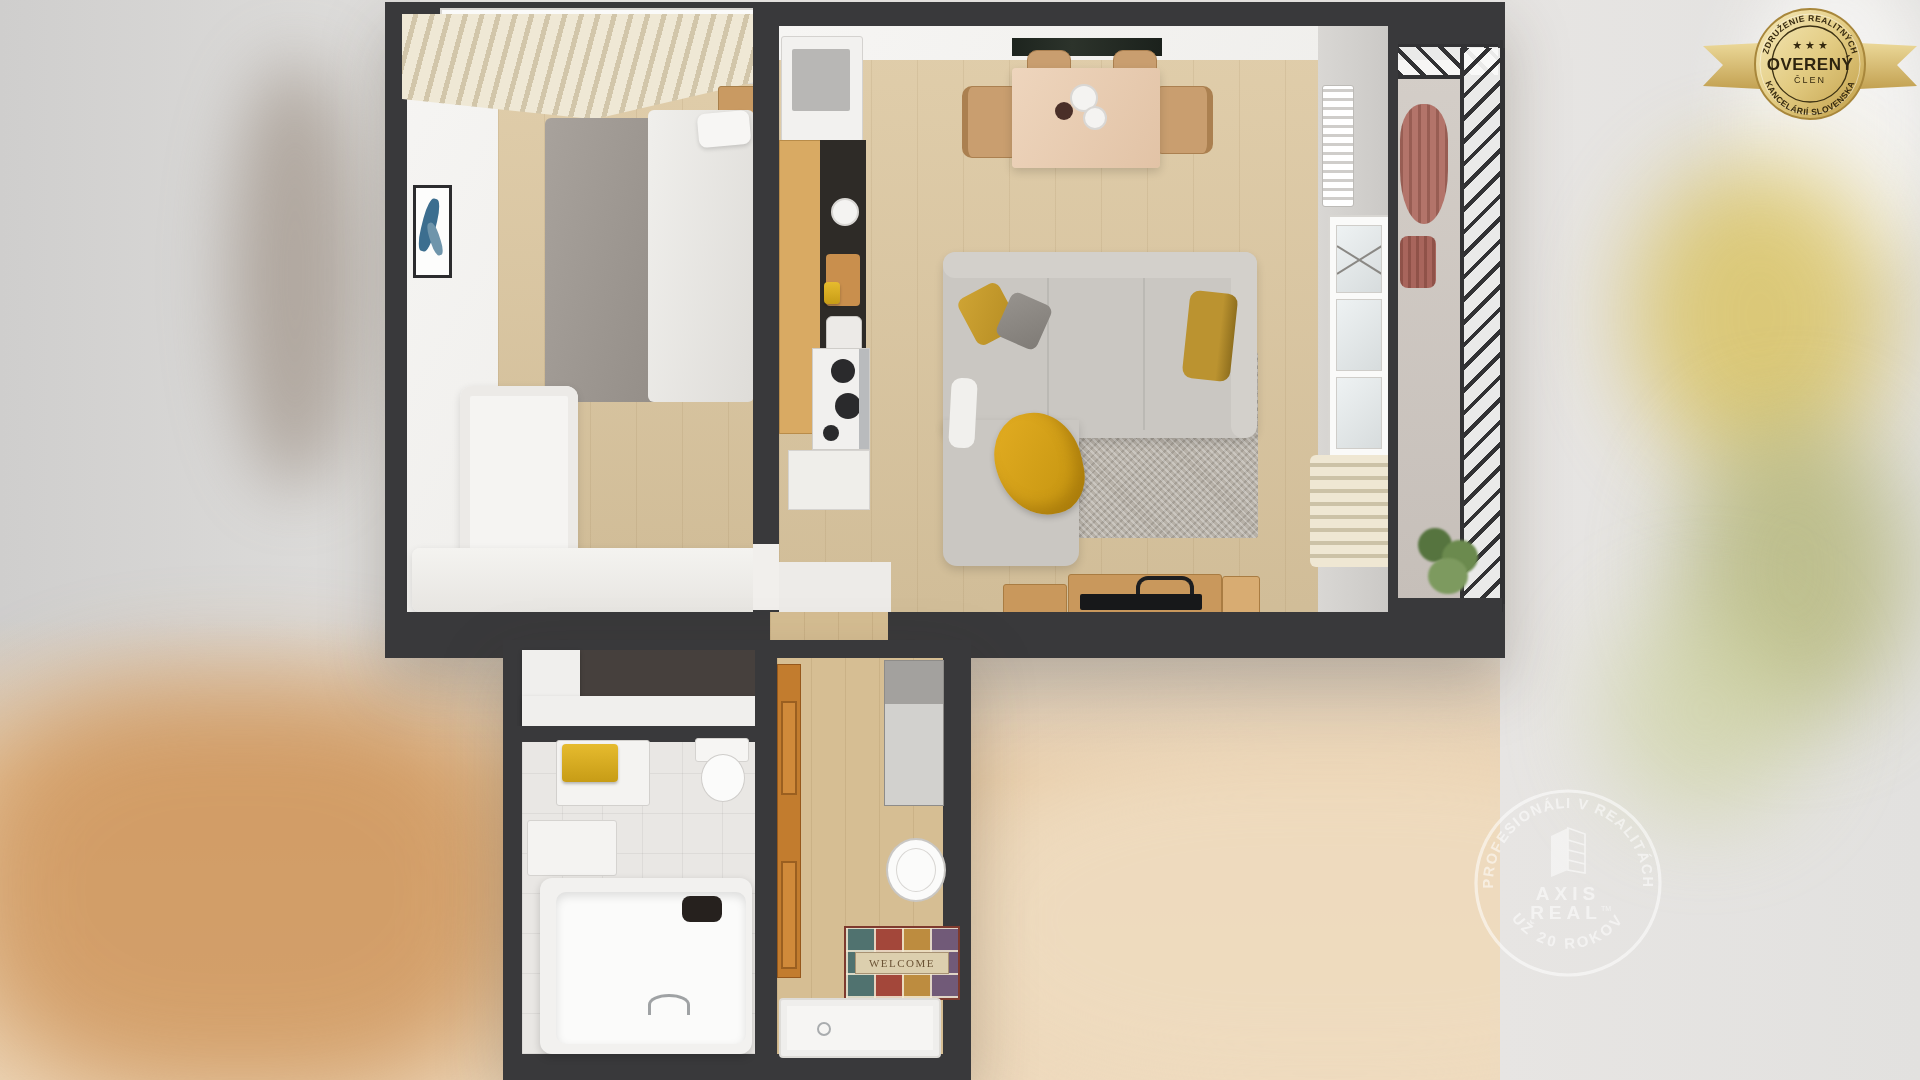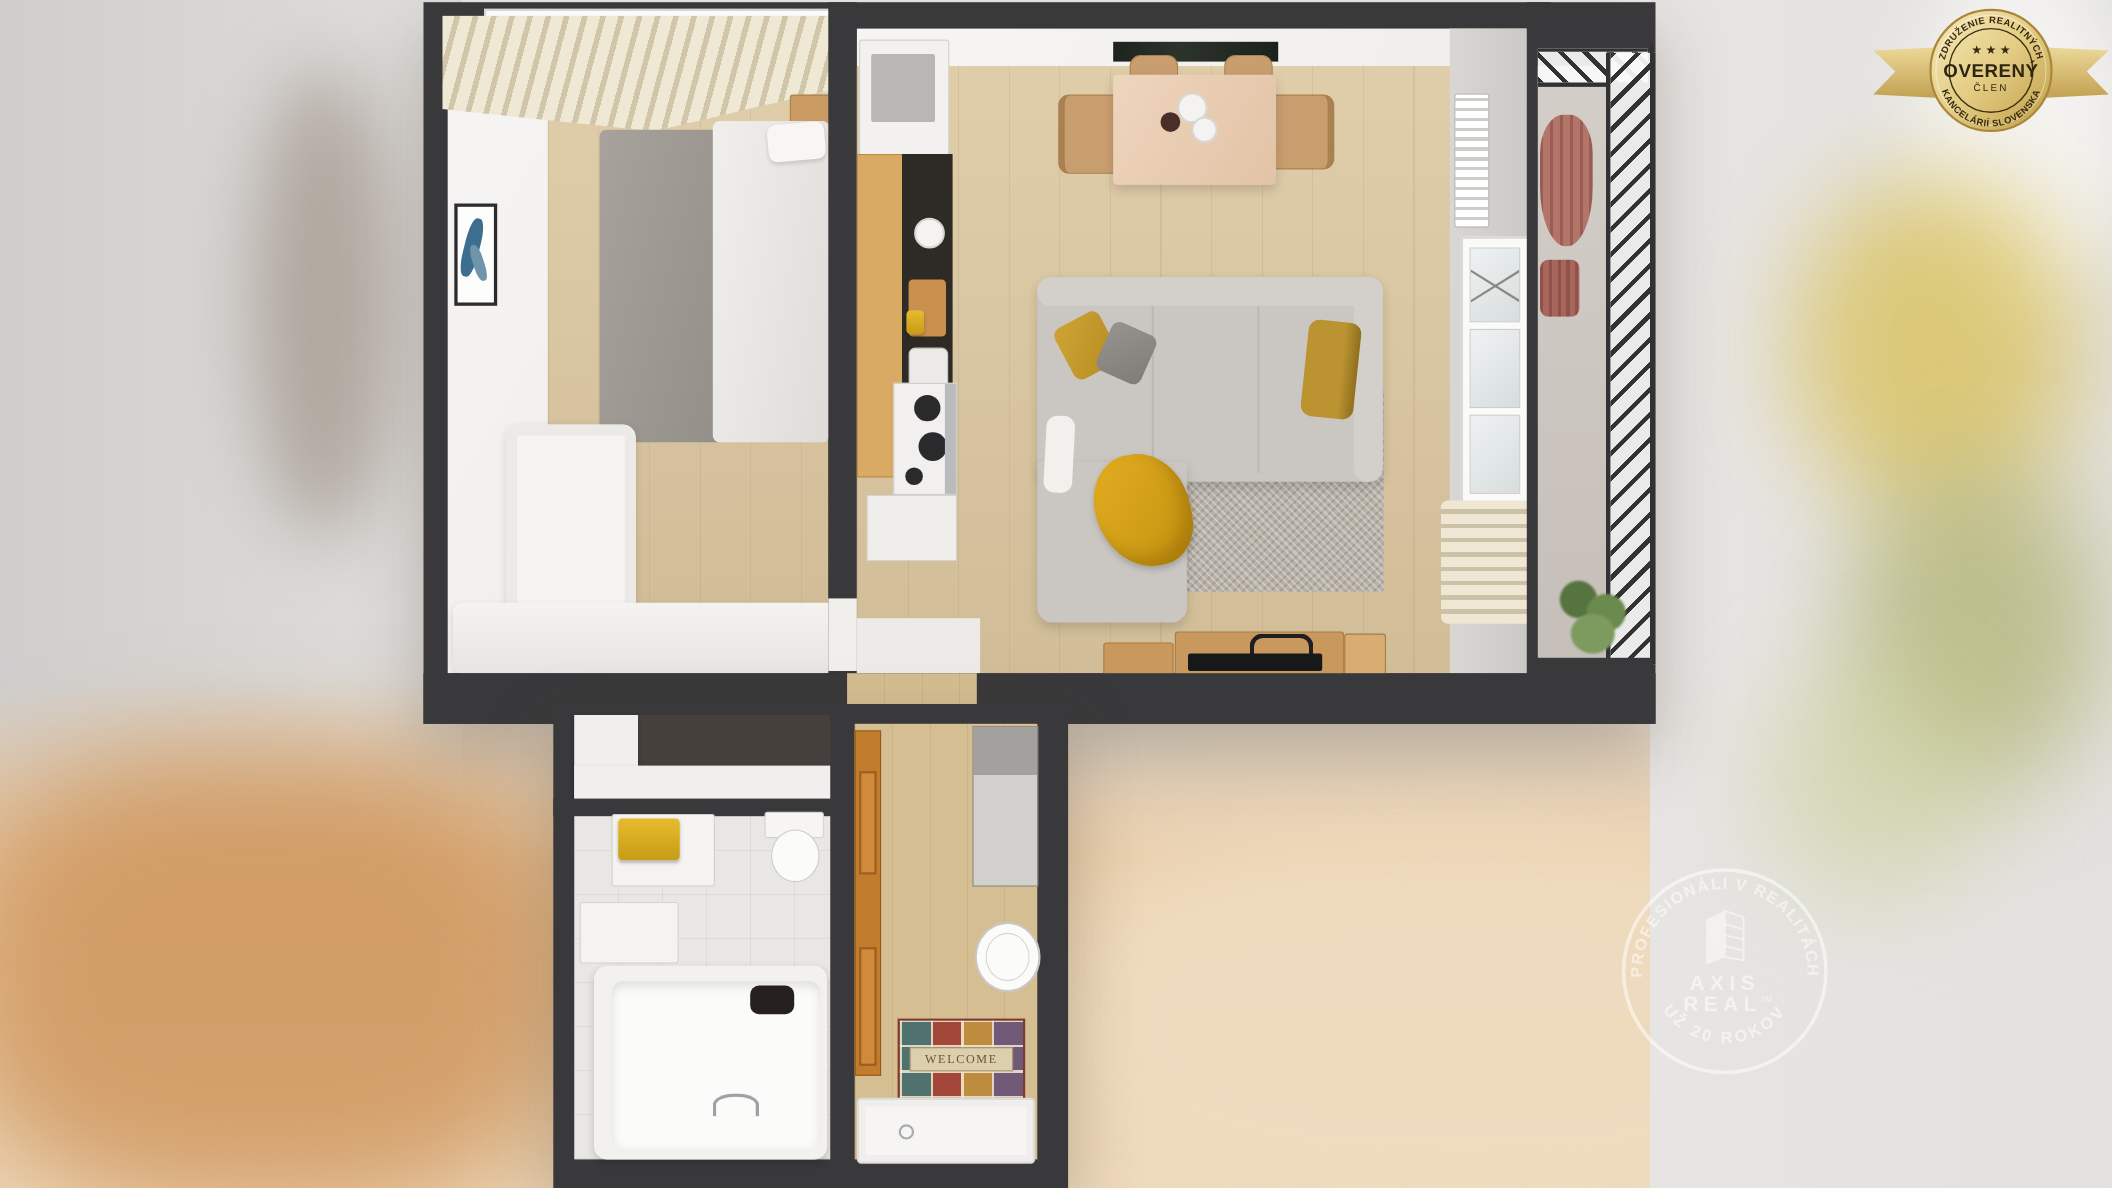--- a/index.html
+++ b/index.html
@@ -111,21 +111,21 @@
   .tub-in{position:absolute;left:16px;top:14px;right:6px;bottom:10px;background:#fbfbfa;border-radius:10px;
       box-shadow:inset 0 4px 10px rgba(0,0,0,.12);}
   .headrest{background:#26211e;border-radius:8px;}
   .faucet{border:3px solid #9fa2a4;border-bottom:none;border-radius:50% 50% 0 0;}
   .wardrobe{background:linear-gradient(180deg,#a3a19e 0 30%,#d2d1ce 30%);border:1px solid #8e8c89;}
   .basin{background:#fbfbfa;border:2px solid #c9c7c4;border-radius:50%;}
   .basin-in{position:absolute;left:8px;top:8px;right:8px;bottom:8px;border:1px solid #d8d6d3;border-radius:50%;}
   .hallcab{background:#c27c2e;border:1px solid #96581c;}
   .hallcab .p{position:absolute;left:3px;right:3px;border:2px solid #9a5f20;background:#d08a3a;}
   .mat{background:repeating-linear-gradient(90deg,#50726f 0 28px,#a3473a 28px 56px,#bd8c3f 56px 84px,#715a78 84px 112px);
-      border:2px solid #7e3a2e;}
+      border:2px solid #7e3a2e;margin-left:28px;}
   .mat .grid{position:absolute;inset:0;background-image:
       repeating-linear-gradient(90deg, rgba(243,234,212,.85) 0 2px, transparent 2px 28px),
       repeating-linear-gradient(0deg, rgba(243,234,212,.85) 0 2px, transparent 2px 23px);}
   .mat .label{position:absolute;left:9px;top:24px;width:92px;height:20px;background:#dccfae;
       border:1px solid rgba(115,85,55,.5);display:flex;align-items:center;justify-content:center;
       font-family:"Liberation Serif",serif;font-size:11px;letter-spacing:1.5px;color:#6b5335;}
   .shower{background:#f6f5f3;border:2px solid #dedcd8;border-radius:4px;box-shadow:inset 0 0 0 6px #efeeec;}
   .drain{position:absolute;width:10px;height:10px;border:2px solid #a9acae;border-radius:50%;}
 
   svg text{font-family:"Liberation Sans",sans-serif;}

